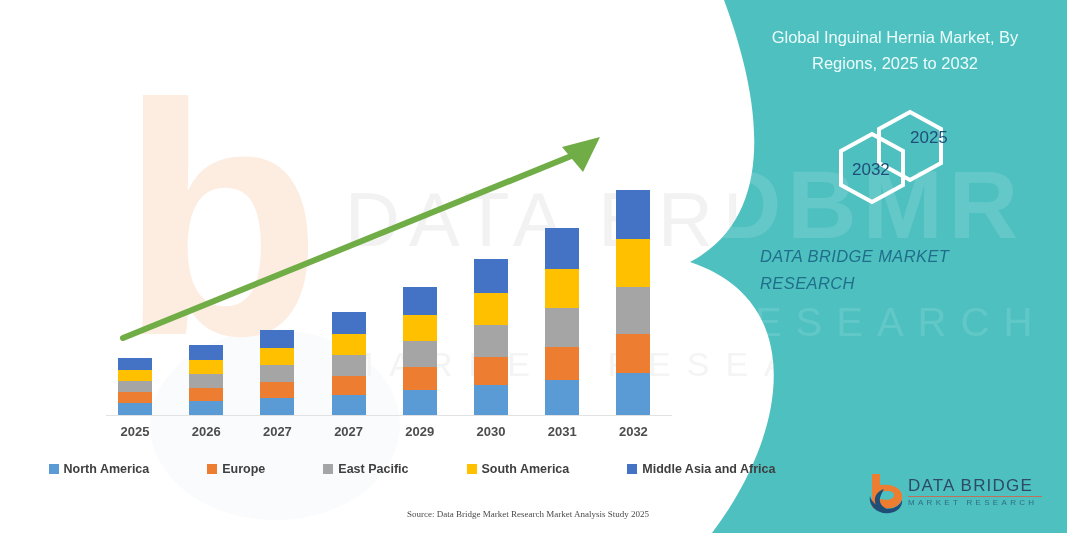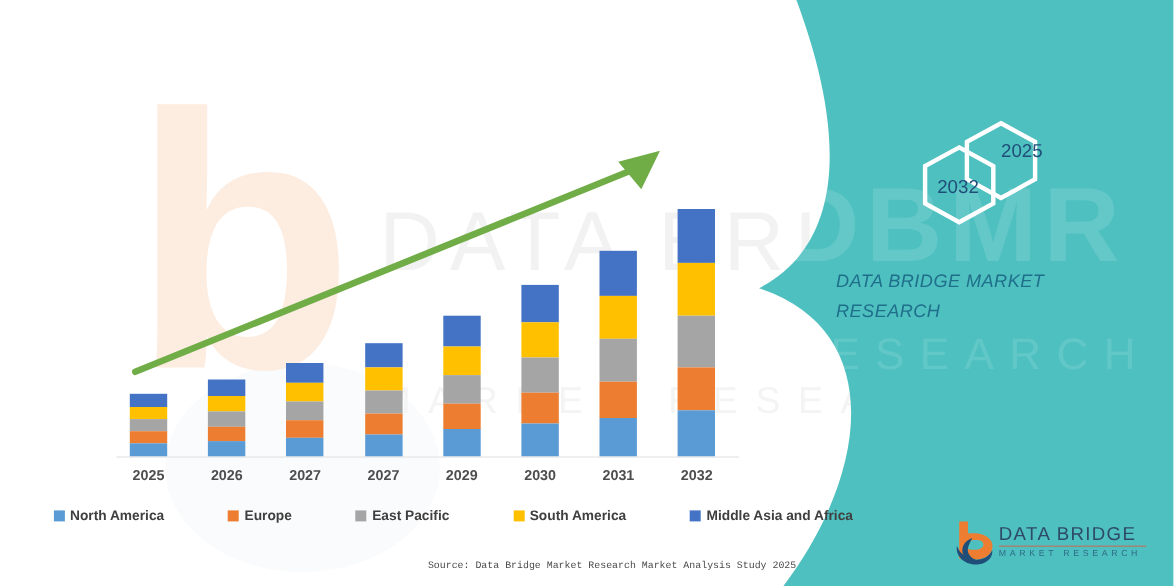--- a/index.html
+++ b/index.html
@@ -113,22 +113,22 @@
   .logo-rule{
     position:absolute;left:42px;top:24px;width:134px;height:1px;background:#c1705a;
   }
 
   
   .footer-left{
     position:absolute;left:84px;top:510px;
     font-family:"Liberation Serif", serif;font-size:9.5px;color:#4a4a4a;
   }
   .footer-right{
-    position:absolute;left:389px;top:509px;
-    font-family:Liberation Mono, monospace;font-size:9px;color:#4a4a4a;text-align:center;
+    position:absolute;left:407px;top:509px;
+    font-family:Liberation Serif, serif;font-size:9px;color:#4a4a4a;text-align:center;
   }
 </style>
 </head>
 <body>
 
 <div id="root">
 
   <div class="wm-circle"></div>
   <div class="wm-b">b</div>
   <div class="wm-text">DATA BRIDGE</div>
@@ -240,20 +240,21 @@
       <div class="legend-item">
         <span class="legend-swatch" style="background: rgb(255, 192, 0);"></span>
         <span class="legend-label">South America</span>
       </div>
       <div class="legend-item">
         <span class="legend-swatch" style="background: rgb(68, 114, 196);"></span>
         <span class="legend-label">Middle Asia and Africa</span>
       </div>
     </div>
 
+  <div class="rp-title">Global Inguinal Hernia Market, By Regions, 2025 to 2032</div>
 
   <svg class="hex-svg" viewBox="0 0 180 100">
     <polygon points="110,4 141,21 141,55 110,72 79,55 79,21" fill="none" stroke="#ffffff" stroke-width="4"></polygon>
     <polygon points="72,26 103,43 103,77 72,94 41,77 41,43" fill="none" stroke="#ffffff" stroke-width="4"></polygon>
   </svg>
   <div class="hex-year" style="left:910px;top:128px;">2025</div>
   <div class="hex-year" style="left:852px;top:160px;">2032</div>
 
   <div class="rp-brand">DATA BRIDGE MARKET RESEARCH</div>
 

